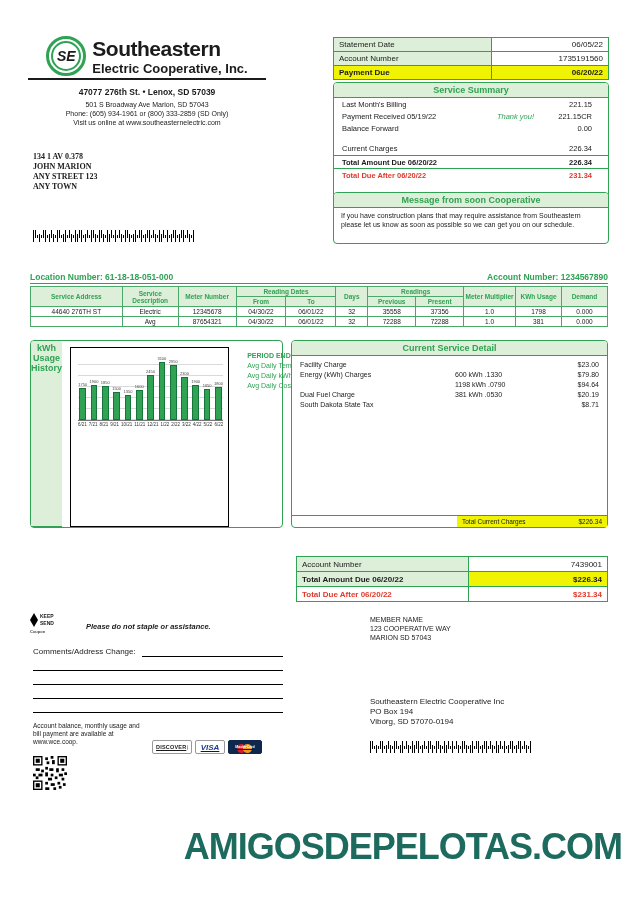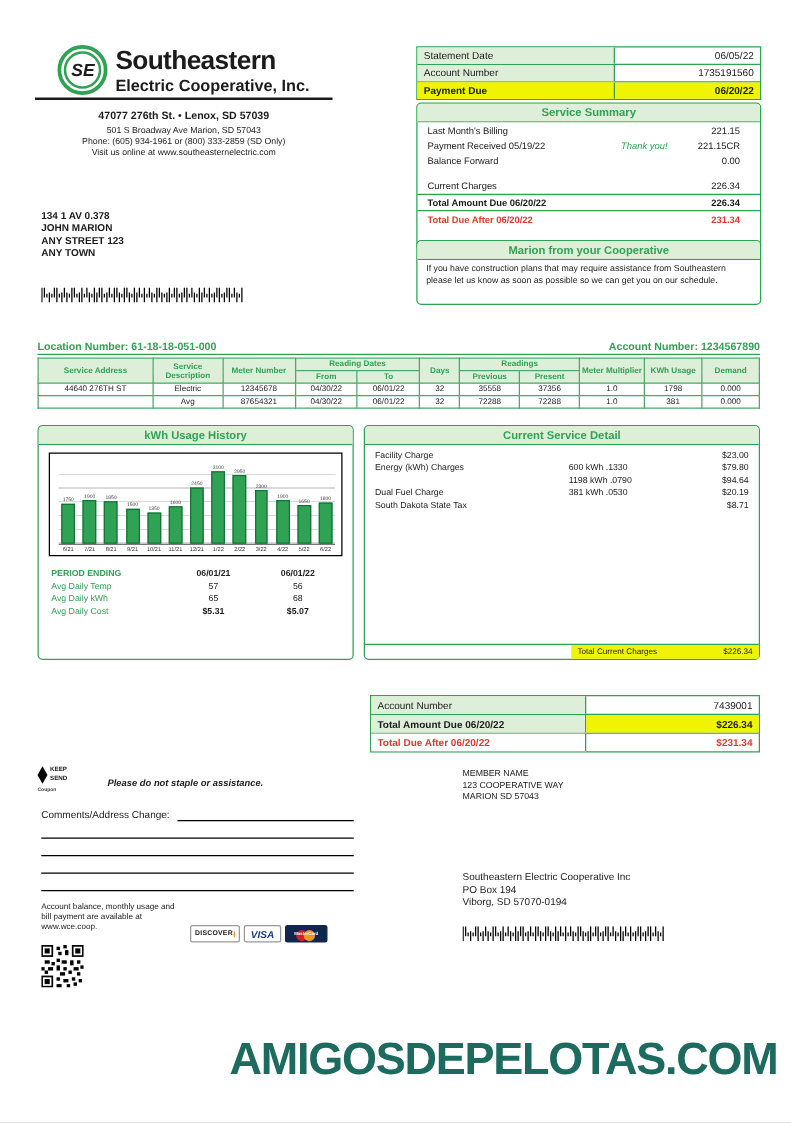--- a/index.html
+++ b/index.html
@@ -39,39 +39,39 @@
   .ss-value{min-width:44px;text-align:right;}
   .ss-gap{height:8px;}
   .ss-row.total{font-weight:bold;border-top:1px solid var(--green);margin-top:1px;}
   .ss-row.after{font-weight:bold;color:var(--red);border-top:1px solid var(--green);}
 
   
   .message-box{position:absolute;left:333px;top:192px;width:276px;height:52px;}
   .msg-body{font-size:7px;line-height:9px;padding:3px 7px;}
 
   
-  .mailing{position:absolute;left:33px;top:168px;font-family:Liberation Sans, sans-serif;font-size:8px;font-weight:bold;line-height:10px;}
+  .mailing{position:absolute;left:33px;top:152px;font-family:Liberation Serif, serif;font-size:8px;font-weight:bold;line-height:10px;}
   .barcode{display:flex;align-items:center;gap:1px;overflow:hidden;}
   .barcode.bc-top{position:absolute;left:33px;top:230px;width:212px;height:12px;}
   .barcode.bc-bottom{position:absolute;left:370px;top:741px;width:192px;height:12px;}
   .bc{width:1px;background:#000;display:block;}
   .h0{height:3px;}.h1{height:8px;align-self:flex-start;}.h2{height:8px;align-self:flex-end;}.h3{height:12px;}
 
   
   .loc-line{position:absolute;left:30px;top:272px;width:578px;display:flex;justify-content:space-between;font-size:8.5px;font-weight:bold;color:var(--green);}
   .loc-rule{position:absolute;left:30px;top:283px;width:578px;border-top:1.5px solid var(--green);}
 
   
   .meter-table{position:absolute;left:30px;top:286px;width:578px;border-collapse:collapse;font-size:6.5px;}
   .meter-table th,.meter-table td{border:1px solid var(--green-border);text-align:center;padding:1px 1px;}
   .meter-table th{background:var(--pale);color:var(--green);font-weight:bold;}
   .meter-table td{color:#222;height:10px;}
 
   
-  .usage-box{position:absolute;left:30px;top:340px;width:253px;height:188px;display:flex;flex-direction:column;}
+  .usage-box{position:absolute;left:30px;top:340px;width:253px;height:188px;display:flex;flex-direction:row;}
   .chart-frame{margin:6px 8px 0;border:1px solid #000;background:#fff;padding:7px 5px 2px 7px;}
   .chart-plot{display:flex;align-items:flex-end;gap:2px;height:66px;border-bottom:1px solid #777;
     background-image:repeating-linear-gradient(to top,#d9d9d9 0,#d9d9d9 1px,transparent 1px,transparent 11px);}
   .bar-wrap{flex:1;display:flex;flex-direction:column;justify-content:flex-end;align-items:center;height:100%;}
   .bar-val{font-size:4px;color:#444;line-height:4px;margin-bottom:1px;}
   .bar{width:72%;background:var(--green);border:0.5px solid #14743a;}
   .chart-labels{display:flex;gap:2px;margin-top:1px;}
   .bar-lbl{flex:1;text-align:center;font-size:4.5px;color:#333;}
   .stats{margin:9px 10px 0;font-size:7px;}
   .stats-row{display:grid;grid-template-columns:96px 1fr 1fr;padding:1.5px 0;}
@@ -104,21 +104,21 @@
   
   .keepsend{position:absolute;left:30px;top:613px;font-size:5px;font-weight:bold;line-height:7px;}
   .ks-line{display:flex;align-items:center;gap:2px;}
   .tri-up{width:0;height:0;border-left:4px solid transparent;border-right:4px solid transparent;border-bottom:7px solid #000;}
   .tri-down{width:0;height:0;border-left:4px solid transparent;border-right:4px solid transparent;border-top:7px solid #000;}
   .ks-coupon{font-size:4px;color:#444;margin-top:1px;}
   .staple-note{position:absolute;left:86px;top:622px;font-size:7.5px;font-weight:bold;font-style:italic;}
   .comments-label{position:absolute;left:33px;top:647px;font-size:8px;}
   .cl{position:absolute;border-top:1px solid #000;height:0;}
   .info-note{position:absolute;left:33px;top:722px;width:112px;font-size:6.5px;line-height:8px;}
-  .cards{position:absolute;left:152px;top:740px;display:flex;gap:3px;align-items:center;}
+  .cards{position:absolute;left:152px;top:740px;display:flex;gap:3px;align-items:center;text-decoration:underline;}
   .card{height:14px;display:inline-flex;align-items:center;justify-content:center;border:1px solid #999;border-radius:2px;background:#fff;padding:0 3px;position:relative;}
   .card.discover{width:40px;font-size:5.5px;font-weight:bold;letter-spacing:0.2px;gap:1px;}
   .disc-circle{width:5px;height:5px;border-radius:50%;background:#f68a1f;display:inline-block;}
   .card.visa{width:30px;color:#1a3d8f;font-weight:bold;font-style:italic;font-size:8px;}
   .card.mc{width:34px;background:#10274d;border-color:#10274d;}
   .mc-red,.mc-org{width:9px;height:9px;border-radius:50%;position:absolute;top:2.5px;opacity:0.95;}
   .mc-red{background:#e21b24;left:8px;}
   .mc-org{background:#f79e1b;left:14px;mix-blend-mode:normal;}
   .mc-txt{position:relative;color:#fff;font-size:3.5px;font-weight:bold;z-index:2;}
   .qr{position:absolute;left:33px;top:756px;}
@@ -192,21 +192,21 @@
       <span class="ss-label">Total Amount Due 06/20/22</span>
       <span class="ss-value">226.34</span>
     </div>
     <div class="ss-row after">
       <span class="ss-label">Total Due After 06/20/22</span>
       <span class="ss-value">231.34</span>
     </div>
   </div>
 
   <div class="box message-box">
-    <div class="box-title">Marion from your Cooperative</div>
+    <div class="box-title">Message from soon Cooperative</div>
     <div class="msg-body">If you have construction plans that may require assistance from Southeastern please let us know as soon as possible so we can get you on our schedule.</div>
   </div>
 
   <div class="mailing">
     <div>134 1 AV 0.378</div>
     <div>JOHN MARION</div>
     <div>ANY STREET 123</div>
     <div>ANY TOWN</div>
   </div>
   <div class="barcode bc-top">

